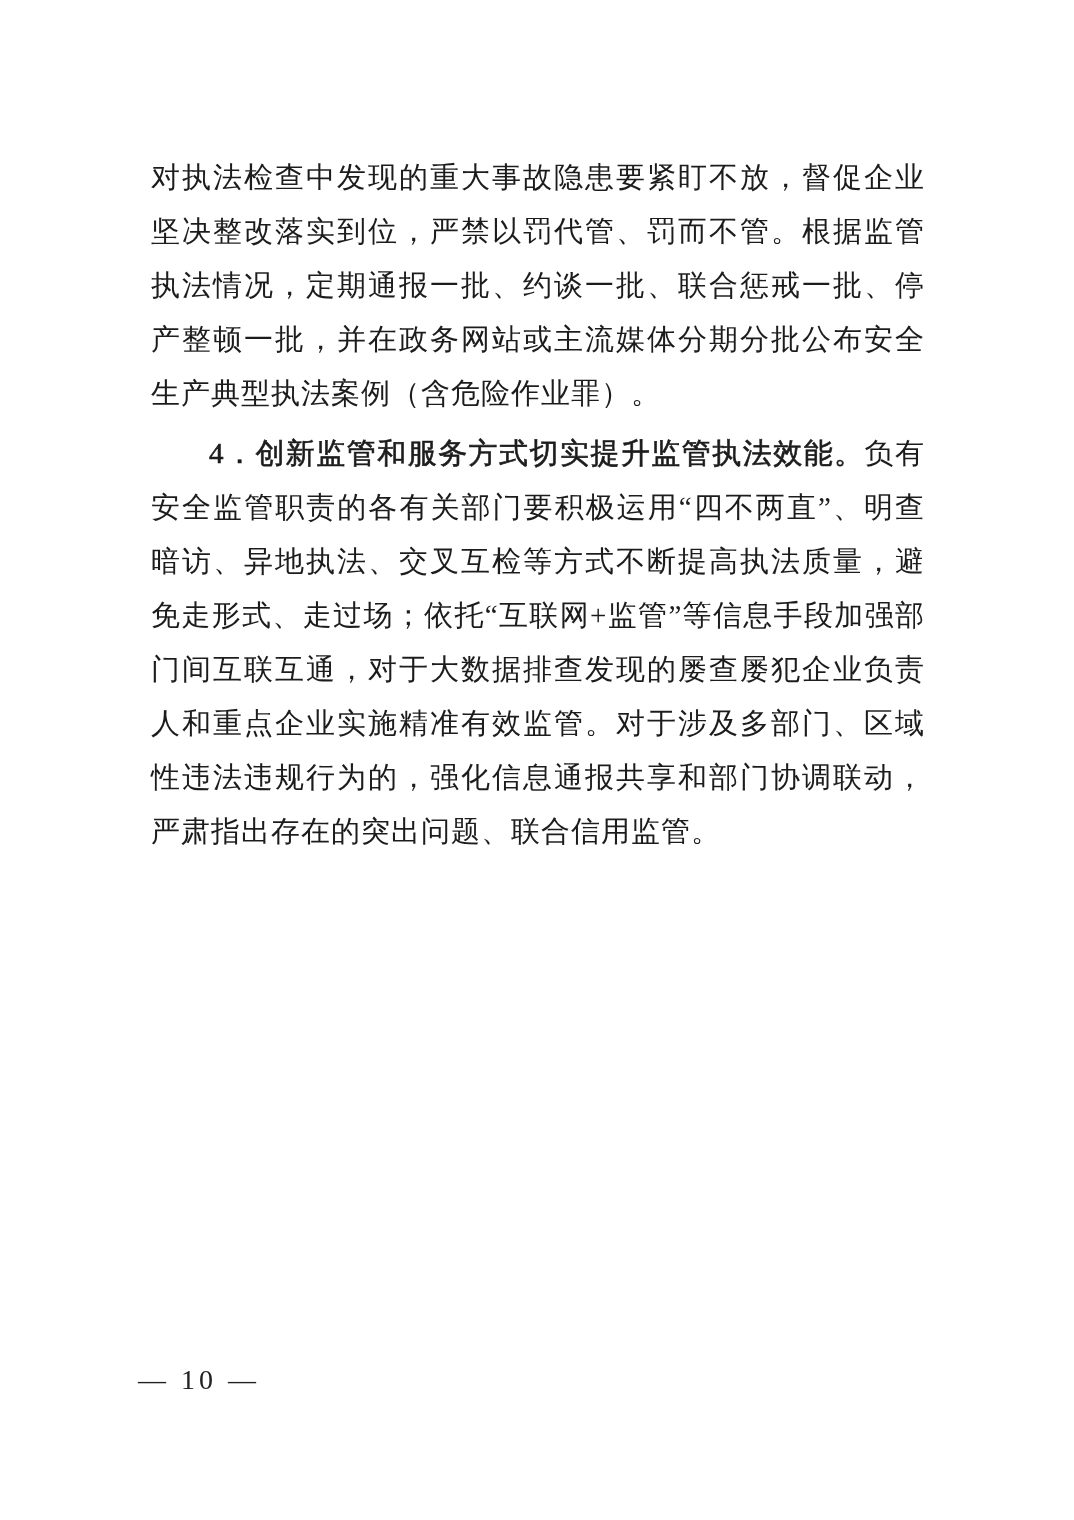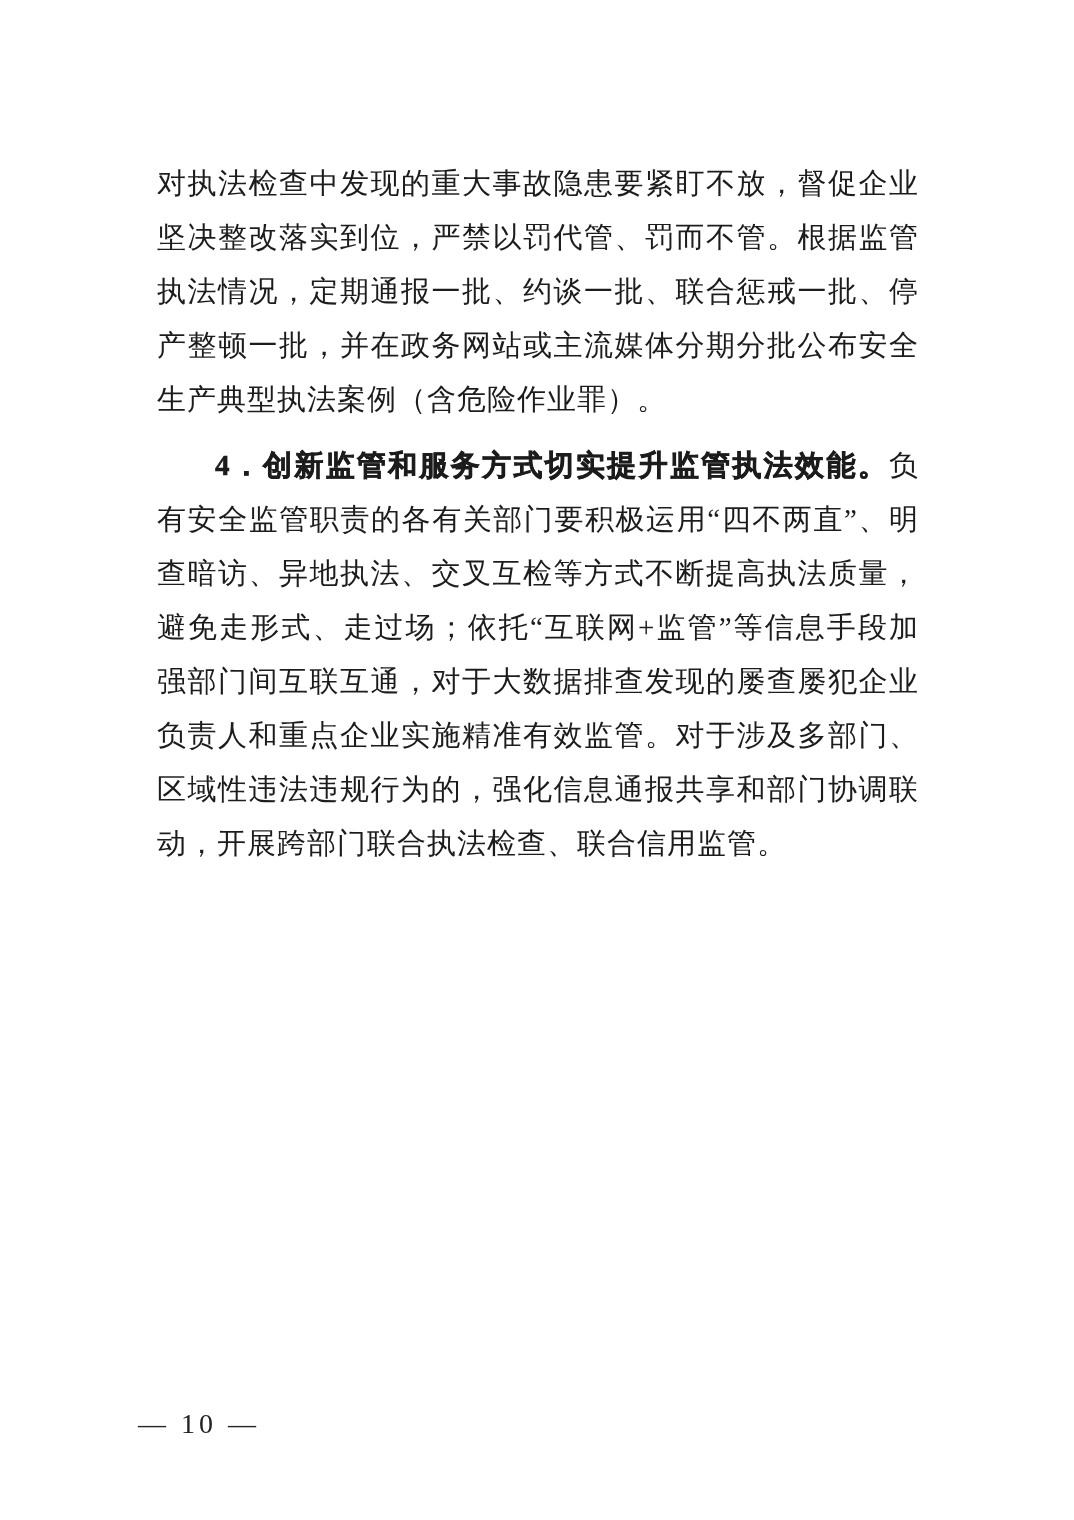--- a/index.html
+++ b/index.html
@@ -21,60 +21,59 @@
     left: 145px;
     top: 144px;
     width: 786px;
     font-size: 29px;
     line-height: 54px;
     text-align: justify;
     text-justify: inter-character;
     letter-spacing: 1px;
   }
   .para {
-    margin: 12px;
+    margin: 6px;
     padding: 0;
     text-indent: 2em;
   }
   .para.continuation {
     text-indent: 0;
   }
   .lead {
-    font-weight: bold;
+    font-weight: normal;
     font-family: "Liberation Serif", serif;
     -webkit-text-stroke: 0.6px #1c1c1c;
   }
   .body-text {
     font-weight: normal;
   }
   .page-number {
     position: absolute;
     left: 138px;
     top: 1362px;
     font-size: 28px;
     line-height: 36px;
     letter-spacing: 4px;
     color: #222222;
     font-family: "Liberation Serif", serif;
-    margin-top: 44px;
   }
 </style>
 </head>
 <body>
 
 <div class="page">
 
   <div class="doc-body">
 
     <p class="para continuation">
       <span class="body-text">对执法检查中发现的重大事故隐患要紧盯不放，督促企业坚决整改落实到位，严禁以罚代管、罚而不管。根据监管执法情况，定期通报一批、约谈一批、联合惩戒一批、停产整顿一批，并在政务网站或主流媒体分期分批公布安全生产典型执法案例（含危险作业罪）。</span>
     </p>
 
     <p class="para">
-      <span class="lead">4．创新监管和服务方式切实提升监管执法效能。</span><span class="body-text">负有安全监管职责的各有关部门要积极运用“四不两直”、明查暗访、异地执法、交叉互检等方式不断提高执法质量，避免走形式、走过场；依托“互联网+监管”等信息手段加强部门间互联互通，对于大数据排查发现的屡查屡犯企业负责人和重点企业实施精准有效监管。对于涉及多部门、区域性违法违规行为的，强化信息通报共享和部门协调联动，开展跨部门联合执法检查、联合信用监管。</span>
+      <span class="lead">4．创新监管和服务方式切实提升监管执法效能。</span><span class="body-text">负有安全监管职责的各有关部门要积极运用“四不两直”、明查暗访、异地执法、交叉互检等方式不断提高执法质量，避免走形式、走过场；依托“互联网+监管”等信息手段加强部门间互联互通，对于大数据排查发现的屡查屡犯企业负责人和重点企业实施精准有效监管。对于涉及多部门、区域性违法违规行为的，强化信息通报共享和部门协调联动，严肃指出存在的突出问题、联合信用监管。</span>
     </p>
 
 
 
   </div>
 
   <div class="page-number">— 10 —</div>
 
 </div>
 

